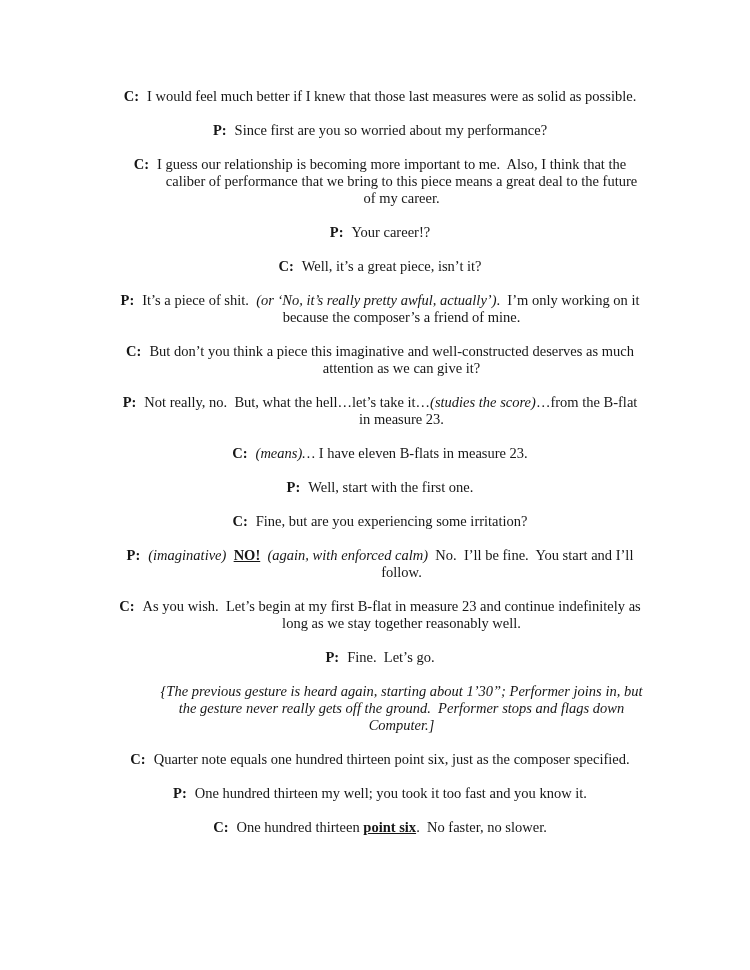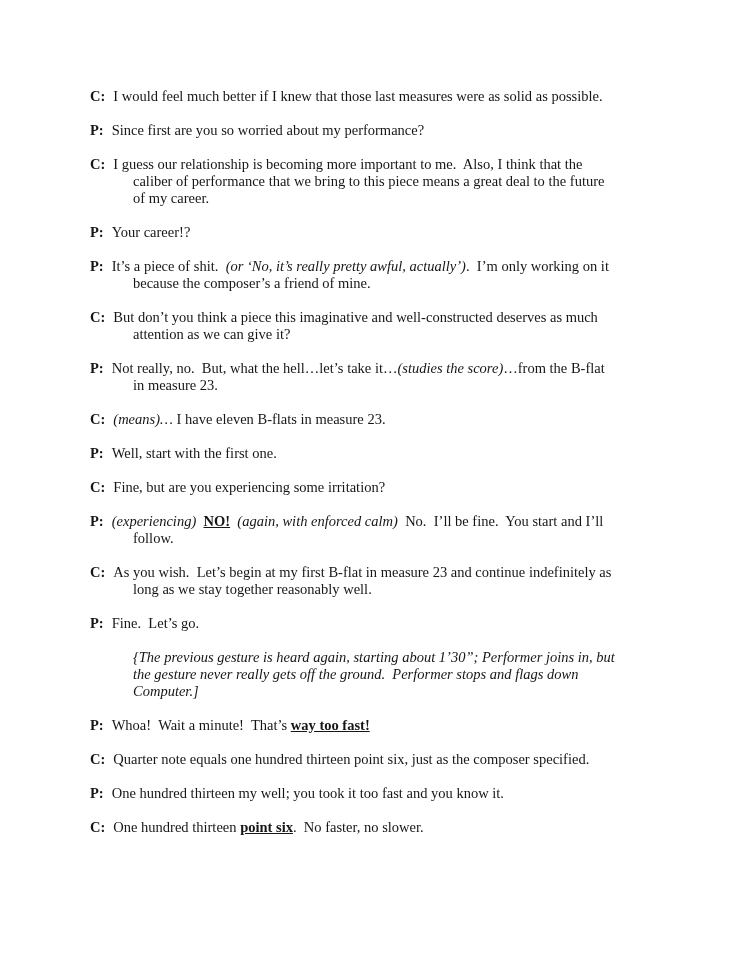--- a/index.html
+++ b/index.html
@@ -15,20 +15,21 @@
     font-size: 14.5px;
     line-height: 17px;
     color: #161616;
   }
   .page {
     box-sizing: border-box;
     width: 750px;
     height: 970px;
     padding: 88px 80px 0 90px;
     background: #ffffff;
+    text-align: center;
   }
   .para {
     margin: 0 0 17px 0;
     padding-left: 43px;
     text-indent: -43px;
   }
   .para.stage {
     text-indent: 0;
     font-style: italic;
   }
@@ -43,28 +44,28 @@
 </style>
 </head>
 <body>
 
 <div class="page">
   <div>
       <div class="para"><span class="spk">C:</span><span class="seg r">I would feel much better if I knew that those last measures were as solid as possible.</span></div>
       <div class="para"><span class="spk">P:</span><span class="seg r">Since first are </span><span class="seg u">you</span><span class="seg r"> so worried about </span><span class="seg u">my</span><span class="seg r"> performance?</span></div>
       <div class="para"><span class="spk">C:</span><span class="seg r">I guess our relationship is becoming more important to me.&nbsp; Also, I think that the</span><br><span class="seg r">caliber of performance that we bring to this piece means a great deal to the future</span><br><span class="seg r">of my career.</span></div>
       <div class="para"><span class="spk">P:</span><span class="seg r">Your career!?</span></div>
+      <div class="para"><span class="spk">C:</span><span class="seg r">Well, it’s a great piece, isn’t it?</span></div>
       <div class="para"><span class="spk">P:</span><span class="seg r">It’s a piece of shit.&nbsp; </span><span class="seg i">(or ‘No, it’s really pretty awful, actually’)</span><span class="seg r">.&nbsp; I’m only working on it</span><br><span class="seg r">because the composer’s a friend of mine.</span></div>
       <div class="para"><span class="spk">C:</span><span class="seg r">But don’t you think a piece this imaginative and well-constructed deserves as much</span><br><span class="seg r">attention as we can give it?</span></div>
       <div class="para"><span class="spk">P:</span><span class="seg r">Not really, no.&nbsp; But, what the hell…let’s take it…</span><span class="seg i">(studies the score)</span><span class="seg r">…from the B-flat</span><br><span class="seg r">in measure 23.</span></div>
       <div class="para"><span class="spk">C:</span><span class="seg i">(means)…</span><span class="seg r"> I have eleven B-flats in measure 23.</span></div>
       <div class="para"><span class="spk">P:</span><span class="seg r">Well, start with the first one.</span></div>
       <div class="para"><span class="spk">C:</span><span class="seg r">Fine, but are you experiencing some irritation?</span></div>
-      <div class="para"><span class="spk">P:</span><span class="seg i">(experiencing)</span><span class="seg r">&nbsp; </span><span class="seg b">NO!</span><span class="seg r">&nbsp; </span><span class="seg i">(again, with enforced calm)</span><span class="seg r">&nbsp; No.&nbsp; I’ll be fine.&nbsp; You start and I’ll</span><br><span class="seg r">follow.</span></div>
+      <div class="para"><span class="spk">P:</span><span class="seg i">(imaginative)</span><span class="seg r">&nbsp; </span><span class="seg b">NO!</span><span class="seg r">&nbsp; </span><span class="seg i">(again, with enforced calm)</span><span class="seg r">&nbsp; No.&nbsp; I’ll be fine.&nbsp; You start and I’ll</span><br><span class="seg r">follow.</span></div>
       <div class="para"><span class="spk">C:</span><span class="seg r">As you wish.&nbsp; Let’s begin at my first B-flat in measure 23 and continue indefinitely as</span><br><span class="seg r">long as we stay together reasonably well.</span></div>
       <div class="para"><span class="spk">P:</span><span class="seg r">Fine.&nbsp; Let’s go.</span></div>
       <div class="para stage"><span class="seg i">{The previous gesture is heard again, starting about 1’30”; Performer joins in, but</span><br><span class="seg i">the gesture never really gets off the ground.&nbsp; Performer stops and flags down</span><br><span class="seg i">Computer.]</span></div>
-      <div class="para"><span class="spk">P:</span><span class="seg r">Whoa!&nbsp; Wait a minute!&nbsp; That’s </span><span class="seg b">way too fast!</span></div>
       <div class="para"><span class="spk">C:</span><span class="seg r">Quarter note equals one hundred thirteen point six, just as the composer specified.</span></div>
       <div class="para"><span class="spk">P:</span><span class="seg r">One hundred thirteen my well; you took it too fast and you know it.</span></div>
       <div class="para"><span class="spk">C:</span><span class="seg r">One hundred thirteen </span><span class="seg b">point six</span><span class="seg r">.&nbsp; No faster, no slower.</span></div>
     </div>
 </div>
 
 </body></html>

